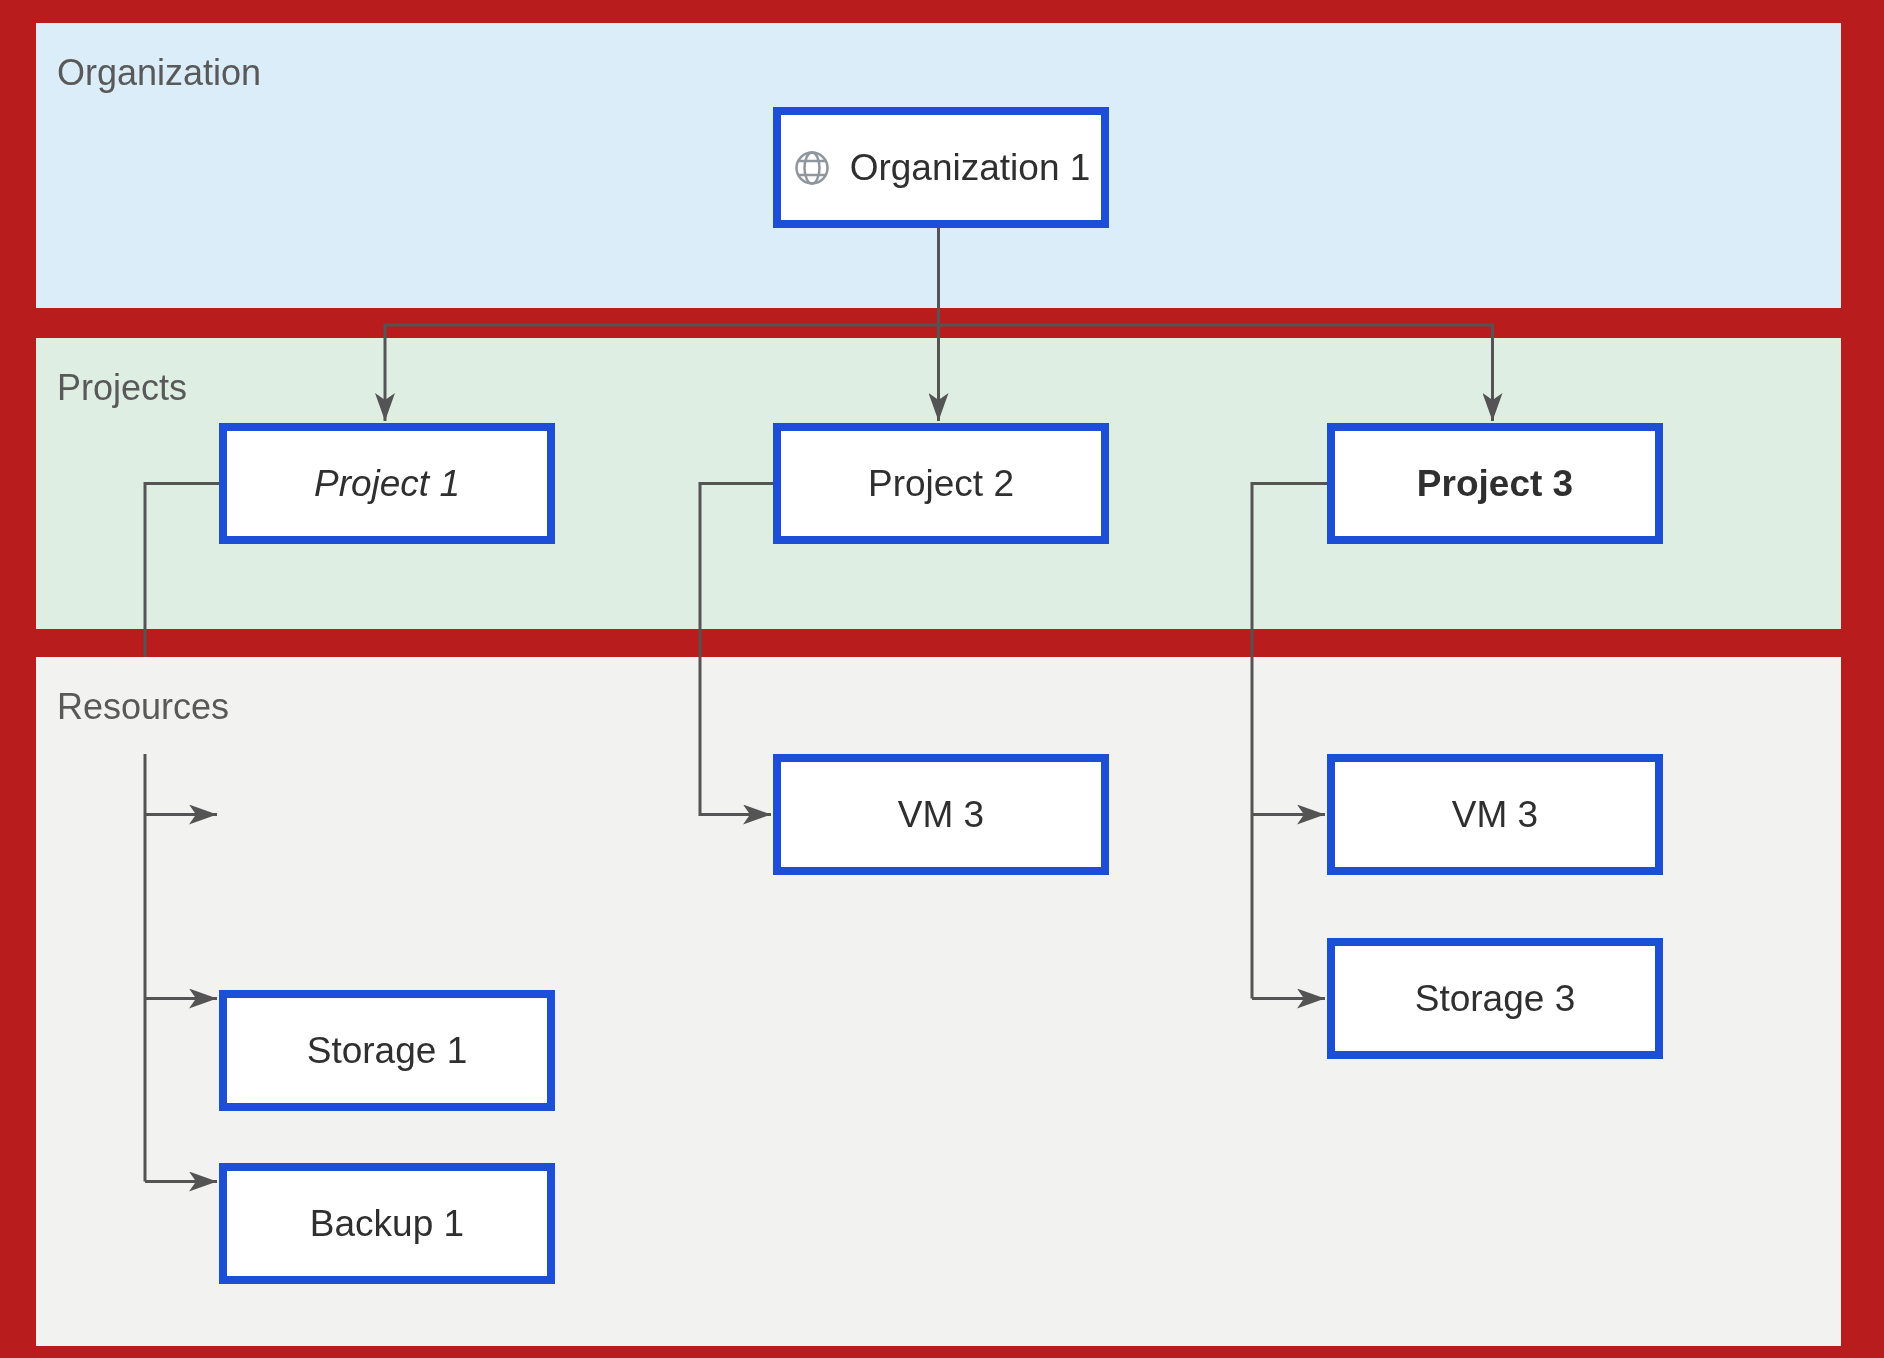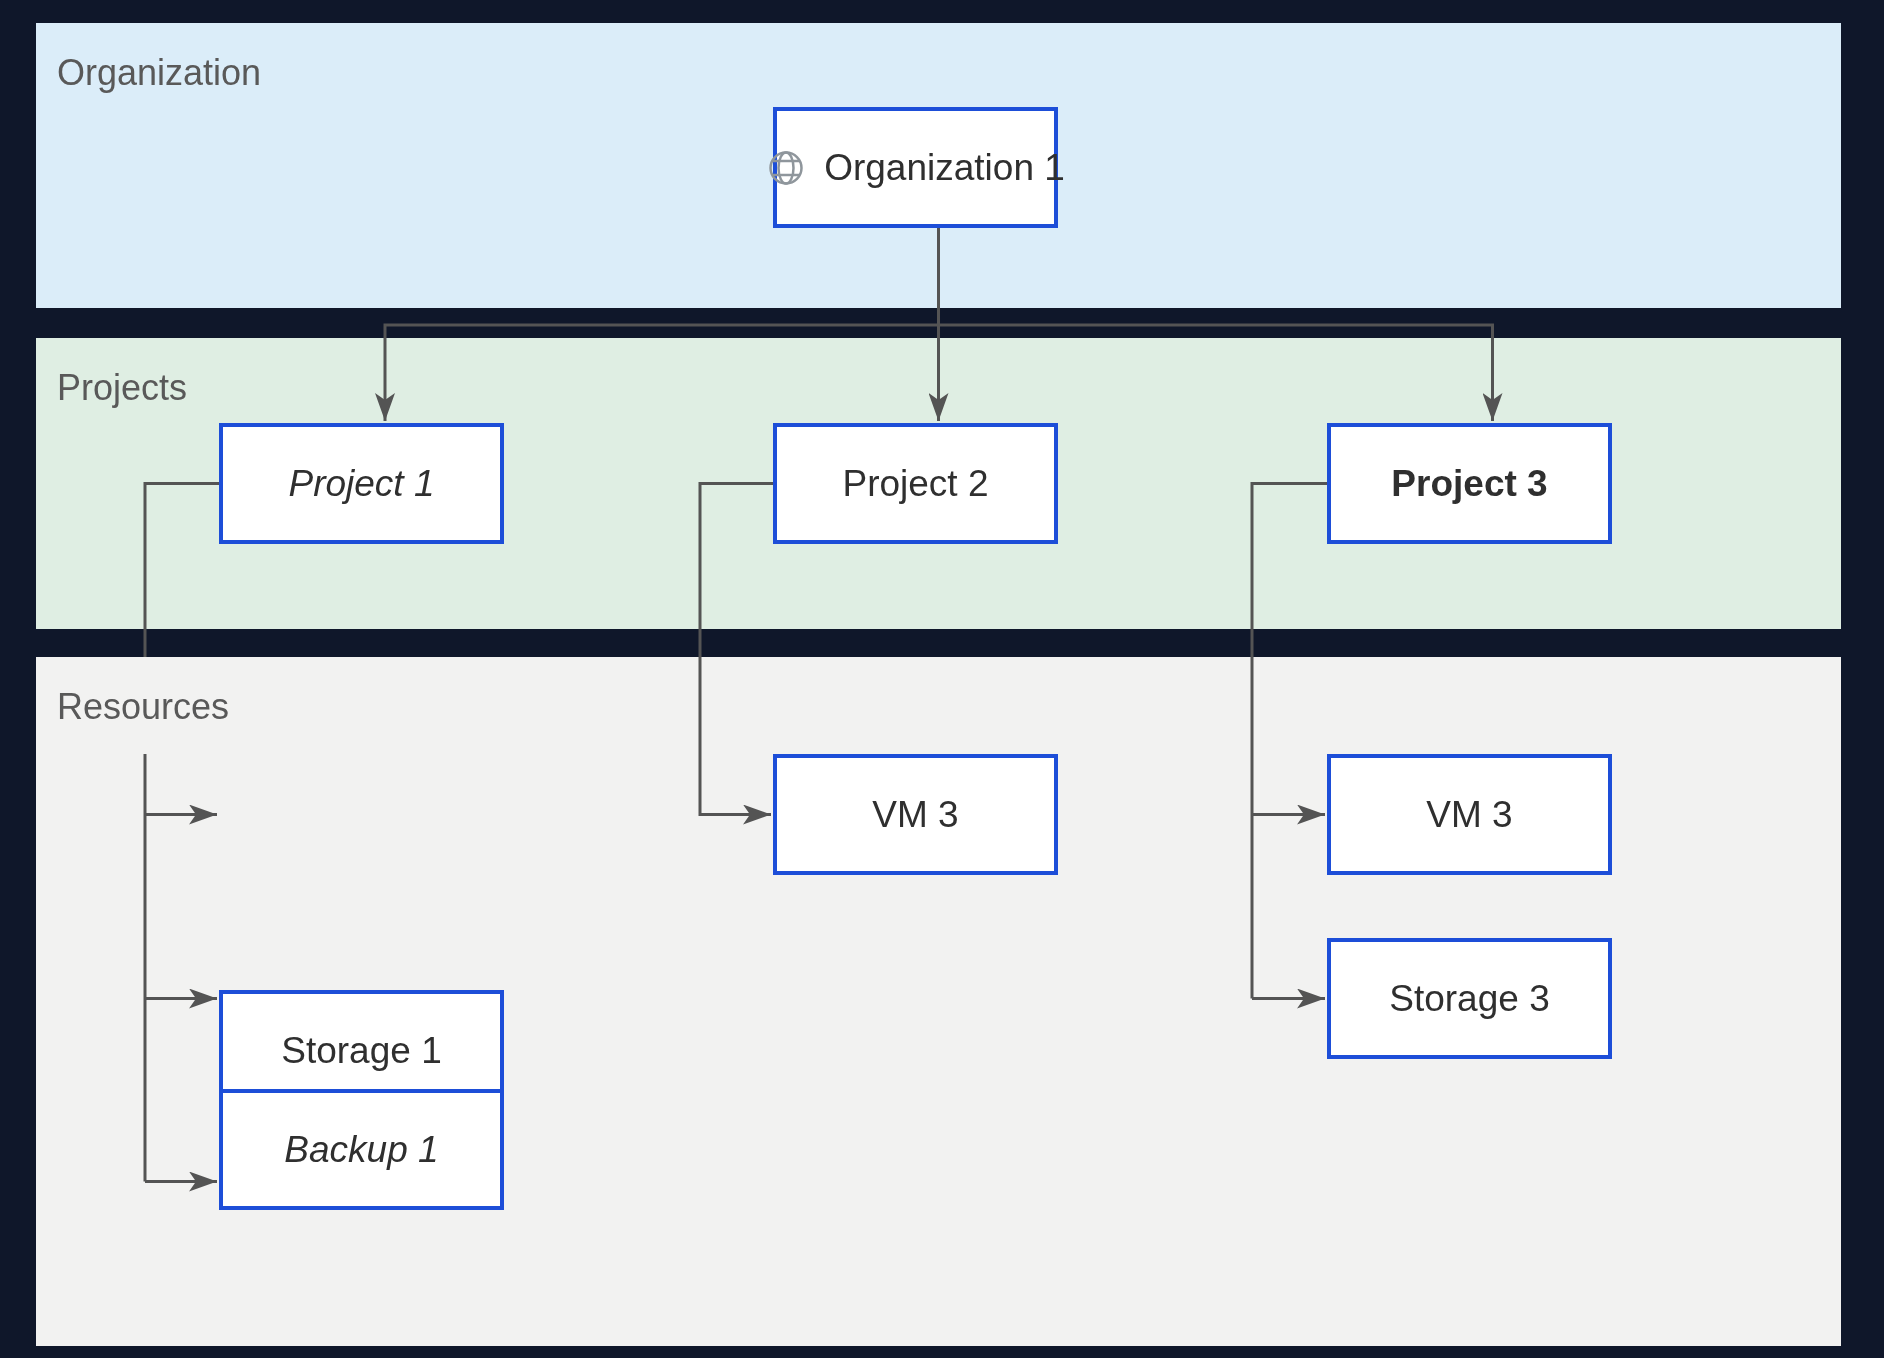--- a/index.html
+++ b/index.html
@@ -1,45 +1,45 @@
 <!DOCTYPE html>
 <html><head>
 <meta charset="utf-8">
 <style>
   html,body { margin:0; padding:0; background:#ffffff; }
   .canvas {
-    position:relative; width:1884px; height:1358px; background:#0f172a;
+    position:relative; width:1884px; height:1358px; background:#b91c1c;
     font-family:"Liberation Sans", sans-serif; overflow:hidden;
   }
   .band { position:absolute; left:36px; width:1805px; }
   #band-organization { top:23px;  height:285px; background:#dbedf9; }
   #band-projects     { top:338px; height:291px; background:#dfeee3; }
   #band-resources    { top:657px; height:689px; background:#f2f2f1; }
   .band-label {
     display:block; padding:30px 0 0 21px;
     font-size:36px; line-height:1.1; color:#595959;
   }
   .connectors { position:absolute; left:0; top:0; width:1884px; height:1358px; }
   .node {
-    position:absolute; width:285px; height:121px; box-sizing:border-box;
-    background:#ffffff; border:4px solid #1d4ed8;
+    position:absolute; width:336px; height:121px; box-sizing:border-box;
+    background:#ffffff; border:8px solid #1d4ed8;
     display:flex; align-items:center; justify-content:center; gap:18px;
     font-size:37px; color:#2f2f2f; white-space:nowrap;
   }
   
   #node-org1     { left:773px;  top:107px; }
   #node-project1 { left:219px;  top:423px;font-style:italic; }
   #node-project2 { left:773px;  top:423px; }
   #node-project3 { left:1327px; top:423px;font-weight:bold; }
   #node-vm1      { left:219px;  top:754px; }
   #node-vm2      { left:773px;  top:754px; }
   #node-vm3      { left:1327px; top:754px; }
   #node-storage1 { left:219px;  top:990px;justify-content:center; }
   #node-storage3 { left:1327px; top:938px; }
-  #node-backup1  { left:219px;  top:1089px;font-style:italic; }
+  #node-backup1  { left:219px;  top:1163px; }
   .globe { flex:0 0 auto; }
 </style>
 </head>
 <body>
 
 <div class="canvas">
 
   <div class="band" id="band-organization">
     <span class="band-label">Organization</span>
   </div>

